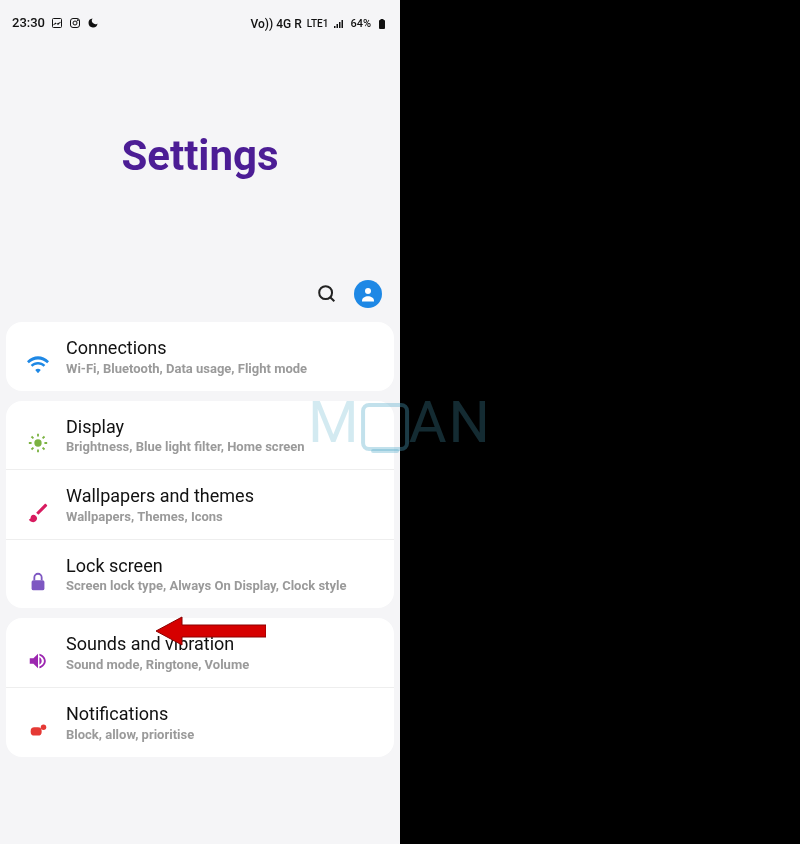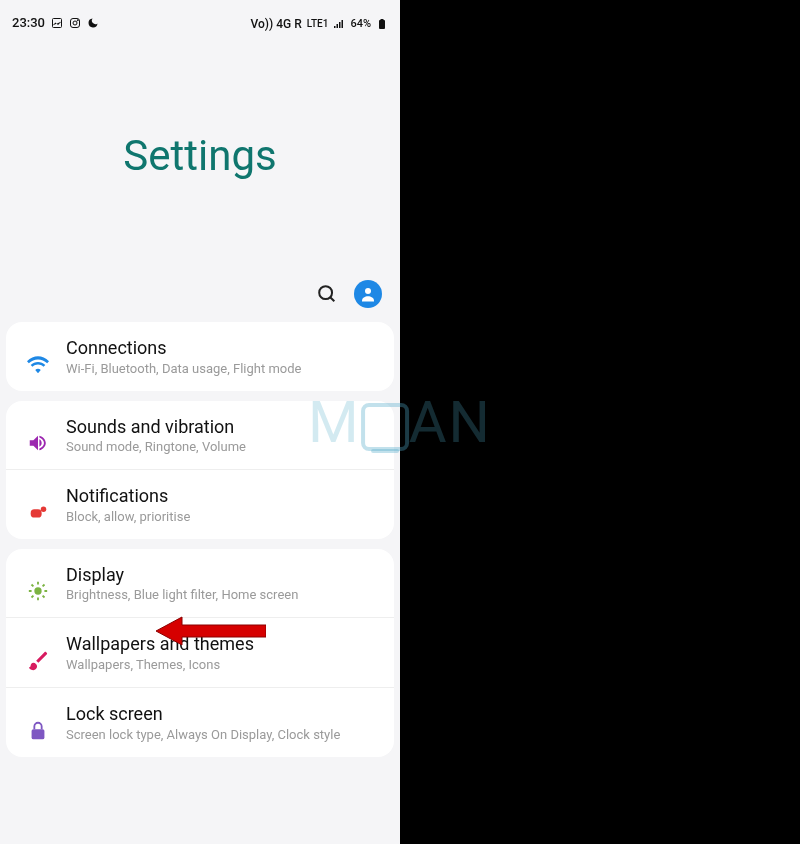--- a/index.html
+++ b/index.html
@@ -15,35 +15,35 @@
 
   
   .status-bar { height: 30px; display: flex; justify-content: space-between; align-items: flex-end; padding: 0 12px; font-size: 13px; font-weight: 500; }
   .sb-left { display: flex; gap: 6px; align-items: center; }
   .sb-right { display: flex; gap: 5px; align-items: center; font-size: 11px; }
   .phone-left .status-bar { color: #111; }
   .mini-icon { width: 12px; height: 12px; display: inline-block; }
 
   
   .l-header { height: 250px; display: flex; align-items: center; justify-content: center; }
-  .l-title { font-size: 42px; font-weight: 400; color: #0f766e; }
+  .l-title { font-size: 42px; font-weight: 700; color: #4c1d95; }
   .l-action-bar { display: flex; justify-content: flex-end; align-items: center; gap: 16px; padding: 0 18px 14px 0; }
   .l-search-icon { width: 22px; height: 22px; color: #222; }
   .l-avatar { width: 28px; height: 28px; border-radius: 50%; background: #1e88e5; display: flex; align-items: center; justify-content: center; }
   .l-avatar svg { width: 18px; height: 18px; fill: #fff; }
 
   .cards { padding: 0 6px; }
   .card { background: #fff; border-radius: 16px; margin-bottom: 10px; overflow: hidden; }
   .row { display: flex; align-items: flex-end; padding: 15px 14px; position: relative; }
   .row + .row { border-top: 1px solid #eee; }
   .row-icon { width: 36px; display: flex; align-items: center; justify-content: center; margin-right: 10px; }
   .row-icon svg { width: 22px; height: 22px; }
   .row-body { flex: 1; min-width: 0; }
   .row-title { font-size: 18px; color: #111; font-weight: 400; line-height: 1.2; }
-  .row-sub { font-size: 13px; color: #9a9a9a; margin-top: 2px; }
+  .row-sub { font-size: 13px; color: #9a9a9a; margin-top: 2px; font-weight: bold; }
 
   
   .arrow { position: absolute; pointer-events: none; }
   .arrow.left-arrow { left: 156px; top: 613px; }
   .arrow svg { width: 110px; height: 36px; }
 
   
   .watermark {
     position: absolute; left: 50%; top: 50%; transform: translate(-50%, -50%);
     font-size: 58px; font-weight: 400; letter-spacing: 2px; color: rgba(80,170,200,0.25);
@@ -115,45 +115,20 @@
         <div class="card">
           <div class="row">
             <div class="row-icon">
               <svg viewBox="0 0 24 24" fill="#1e88e5">
                 <path d="M12 21l3-3.5c-1.7-1.7-4.3-1.7-6 0L12 21zm-6-7c3.3-3.3 8.7-3.3 12 0l2-2c-4.4-4.4-11.6-4.4-16 0l2 2zm-4-4c5.5-5.5 14.5-5.5 20 0l2-2C16.8.6 7.2.6 0 8l2 2z"></path>
               </svg>
             </div>
             <div class="row-body">
               <div class="row-title">Connections</div>
               <div class="row-sub">Wi-Fi, Bluetooth, Data usage, Flight mode</div>
-            </div>
-          </div>
-        </div>
-        <div class="card">
-          <div class="row">
-            <div class="row-icon">
-              <svg viewBox="0 0 24 24" fill="#9c27b0">
-                <path d="M3 9v6h4l5 5V4L7 9H3zm13 3c0-1.8-1-3.3-2.5-4v8c1.5-.7 2.5-2.2 2.5-4zm-2.5-8v2c2.9.9 5 3.5 5 6s-2.1 5.1-5 6v2c4-.9 7-4.5 7-8s-3-7.1-7-8z"></path>
-              </svg>
-            </div>
-            <div class="row-body">
-              <div class="row-title">Sounds and vibration</div>
-              <div class="row-sub">Sound mode, Ringtone, Volume</div>
-            </div>
-          </div>
-          <div class="row">
-            <div class="row-icon">
-              <svg viewBox="0 0 24 24" fill="#e53935">
-                <rect x="4" y="8" width="12" height="9" rx="4"></rect>
-                <circle cx="18" cy="8" r="3"></circle>
-              </svg>
-            </div>
-            <div class="row-body">
-              <div class="row-title">Notifications</div>
-              <div class="row-sub">Block, allow, prioritise</div>
             </div>
           </div>
         </div>
         <div class="card">
           <div class="row">
             <div class="row-icon">
               <svg viewBox="0 0 24 24" fill="#7cb342">
                 <circle cx="12" cy="12" r="4"></circle>
                 <g stroke="#7cb342" stroke-width="2">
                   <line x1="12" y1="2" x2="12" y2="5"></line>
@@ -189,20 +164,45 @@
                 <rect x="5" y="10" width="14" height="11" rx="2"></rect>
                 <path d="M8 10V7a4 4 0 018 0v3" fill="none" stroke="#7e57c2" stroke-width="2"></path>
               </svg>
             </div>
             <div class="row-body">
               <div class="row-title">Lock screen</div>
               <div class="row-sub">Screen lock type, Always On Display, Clock style</div>
             </div>
           </div>
         </div>
+        <div class="card">
+          <div class="row">
+            <div class="row-icon">
+              <svg viewBox="0 0 24 24" fill="#9c27b0">
+                <path d="M3 9v6h4l5 5V4L7 9H3zm13 3c0-1.8-1-3.3-2.5-4v8c1.5-.7 2.5-2.2 2.5-4zm-2.5-8v2c2.9.9 5 3.5 5 6s-2.1 5.1-5 6v2c4-.9 7-4.5 7-8s-3-7.1-7-8z"></path>
+              </svg>
+            </div>
+            <div class="row-body">
+              <div class="row-title">Sounds and vibration</div>
+              <div class="row-sub">Sound mode, Ringtone, Volume</div>
+            </div>
+          </div>
+          <div class="row">
+            <div class="row-icon">
+              <svg viewBox="0 0 24 24" fill="#e53935">
+                <rect x="4" y="8" width="12" height="9" rx="4"></rect>
+                <circle cx="18" cy="8" r="3"></circle>
+              </svg>
+            </div>
+            <div class="row-body">
+              <div class="row-title">Notifications</div>
+              <div class="row-sub">Block, allow, prioritise</div>
+            </div>
+          </div>
+        </div>
       </div>
 
     <div class="arrow left-arrow">
       <svg viewBox="0 0 110 36">
           <polygon points="0,18 26,4 26,12 110,12 110,24 26,24 26,32" fill="#d60000" stroke="#8a0000" stroke-width="1"></polygon>
         </svg>
     </div>
   </div>
 
 </div>

